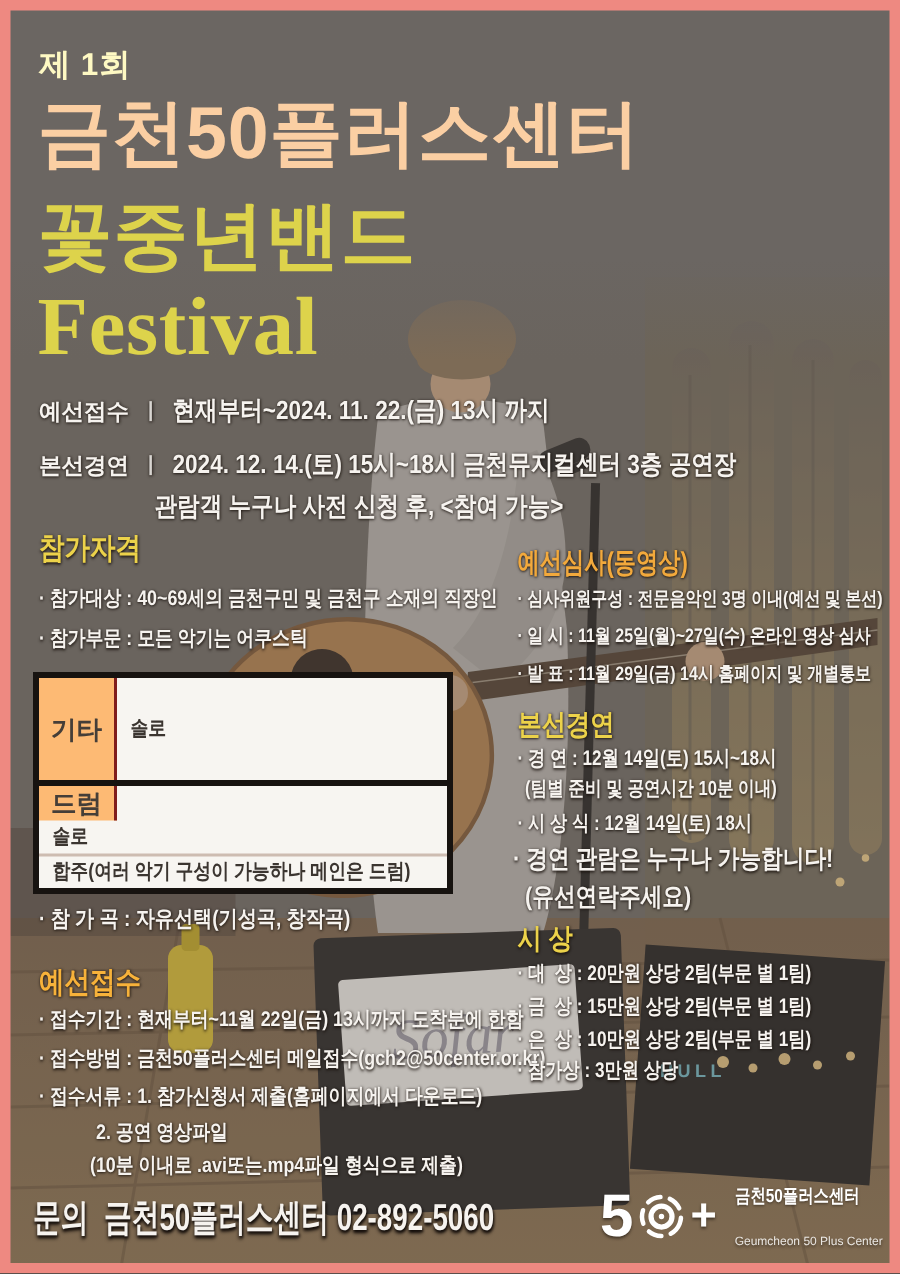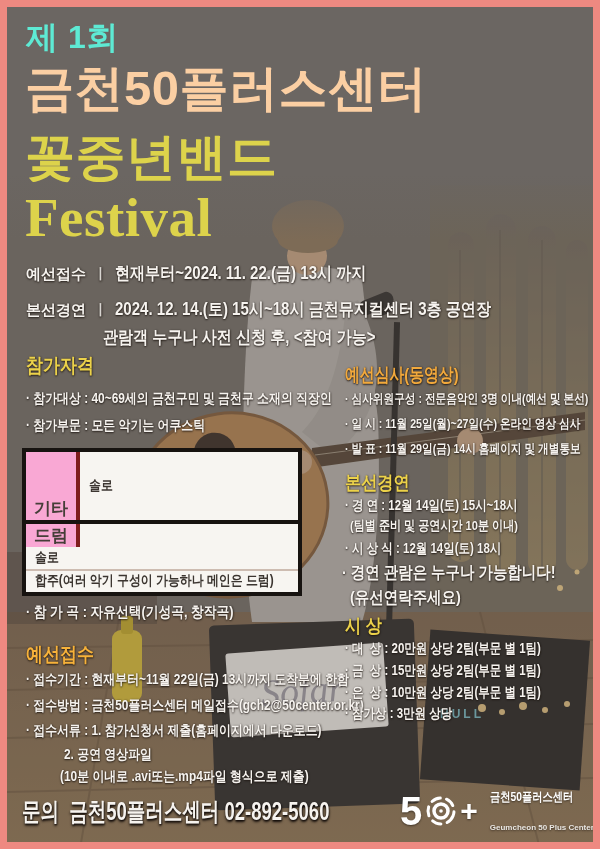--- a/index.html
+++ b/index.html
@@ -26,34 +26,34 @@
   .c78{transform:scaleX(.78);}
   .irow{position:absolute;display:flex;gap:7px;align-items:baseline;white-space:pre;z-index:5;}
   .t2{font-weight:800;color:#f6f3ef;text-shadow:0 1px 2px rgba(25,18,12,.8),1px 0 2px rgba(25,18,12,.45);transform-origin:0 50%;}
   .lab{font-size:15px;}
   .sep{font-size:15px;color:#d8d5d1;}
   .ibody{font-size:17.5px;}
   
   .ptable{position:absolute;left:22px;top:448px;width:272px;background:#f7f5f1;border:4px solid #171310;z-index:6;}
   .pt-group{display:flex;height:68px;}
   .g2{border-top:4px solid #171310;flex-direction:column;}
-  .pt-cat{width:50px;background:#f9a8d4;color:#453e38;display:flex;align-items:flex-end;justify-content:center;
-          font-weight:700;font-size:17px;border-right:4px solid #7f1d1d;}
+  .pt-cat{width:50px;background:#fdba74;color:#453e38;display:flex;align-items:center;justify-content:center;
+          font-weight:700;font-size:17px;border-right:2px solid #7f1d1d;}
   .pt-rows{flex:1;display:flex;flex-direction:column;}
   .pt-cell{flex:1;display:flex;align-items:center;padding-left:9px;font-size:14px;color:#3b3530;font-weight:700;overflow:hidden;}
   .pt-cell + .pt-cell{border-top:2px solid #cdbcb1;}
   .cellc{transform:scaleX(.85);transform-origin:0 50%;display:inline-block;white-space:pre;}
   
   .logo{position:absolute;left:400px;top:789px;display:flex;align-items:center;gap:3px;color:#ffffff;z-index:5;
         text-shadow:0 1px 2px rgba(25,18,12,.6);}
   .l5{font-size:40px;font-weight:700;line-height:1;}
   .lplus{font-size:30px;font-weight:800;line-height:1;}
   .lnames{display:flex;flex-direction:column;margin-left:9px;}
   .lko{font-size:12.5px;font-weight:800;white-space:pre;transform:scaleX(.82);transform-origin:0 50%;}
-  .len{font-size:8px;font-weight:700;color:#eae7e3;white-space:pre;margin-top:17px;}
+  .len{font-size:8px;font-weight:400;color:#eae7e3;white-space:pre;margin-top:17px;}
 </style>
 </head>
 <body>
 
 <div class="poster">
 
   <svg class="bg" viewBox="0 0 600 849" aria-hidden="true">
     <defs>
       <linearGradient id="winGlow" x1="0" y1="0" x2="0" y2="1">
         <stop offset="0" stop-color="#6e6354"></stop>
@@ -134,21 +134,21 @@
         <circle cx="523" cy="706" r="4"></circle>
       <circle cx="545" cy="710" r="3"></circle>
         <circle cx="567" cy="704" r="3"></circle>
       <circle cx="560" cy="588" r="3"></circle>
         <circle cx="577" cy="572" r="2.5"></circle>
     </g>
     <rect x="7" y="175" width="586" height="667" fill="#625d59" opacity=".32"></rect>
     <rect x="7" y="170" width="586" height="70" fill="url(#topFade)"></rect>
   </svg>
 
-  <div class="t tl" style="left:26px;top:16px;font-size:32px;color:#5eead4;">제 1회</div>
+  <div class="t tl" style="left:26px;top:29px;font-size:21px;color:#fef9c3;">제 1회</div>
   <div class="t tl peach" style="left:25px;top:56px;font-size:49px;">금천50플러스센터</div>
   <div class="t tl yellow" style="left:25px;top:124px;font-size:50px;">꽃중년밴드</div>
   <div class="t tl yellow" style="left:25px;top:186px;font-size:55px;">Festival</div>
 
   <div class="irow" style="left:26px;top:261px;">
     <span class="t2 lab salmon">예선접수</span>
     <span class="t2 sep">ㅣ</span>
     <span class="t2 ibody c86">현재부터~2024. 11. 22.(금) 13시 까지</span>
   </div>
   <div class="irow" style="left:26px;top:297px;">

